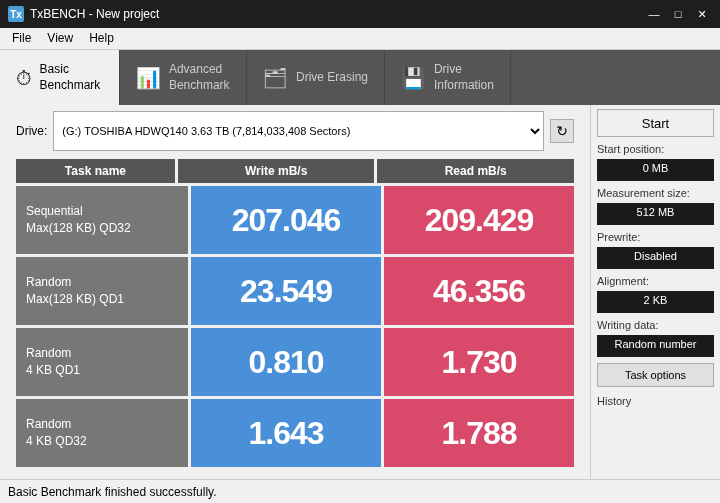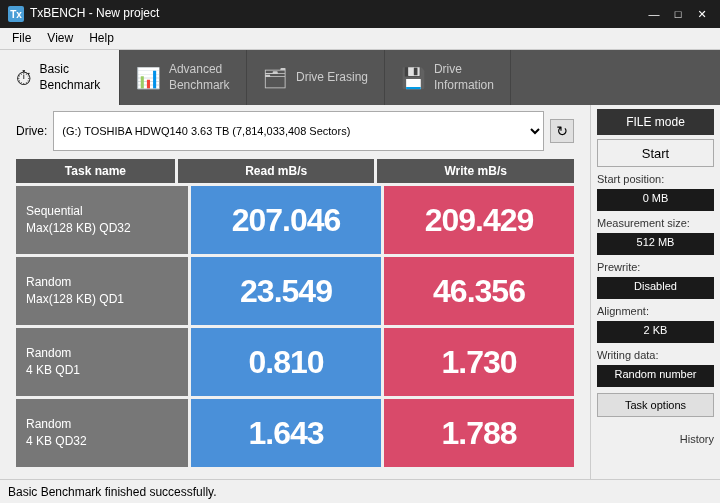--- a/index.html
+++ b/index.html
@@ -17,21 +17,21 @@
       background: #1e1e1e;
       color: #fff;
       display: flex;
       align-items: center;
       justify-content: space-between;
       padding: 4px 8px;
       height: 28px;
     }
     .title-bar-left {
       display: flex;
-      align-items: flex-start;
+      align-items: center;
       gap: 6px;
       font-size: 12px;
     }
     .title-bar-icon {
       width: 16px;
       height: 16px;
       background: #4a9ed6;
       border-radius: 2px;
       display: inline-flex;
       align-items: center;
@@ -249,22 +249,21 @@
       border: 1px solid #aaa;
       height: 24px;
       font-size: 11px;
       cursor: pointer;
       width: 100%;
       margin-top: 2px;
     }
     .history-label {
       font-size: 11px;
       color: #333;
-      margin-top: 12px;
-      text-align: right;
+      margin-top: 4px;
     }
 
     
     .status-bar {
       background: #f0f0f0;
       border-top: 1px solid #ccc;
       height: 24px;
       display: flex;
       align-items: center;
       padding: 0 8px;
@@ -321,22 +320,22 @@
       <select class="drive-select">
         <option id="drive-option">(G:) TOSHIBA HDWQ140  3.63 TB (7,814,033,408 Sectors)</option>
       </select>
       <button class="drive-refresh-btn">↻</button>
     </div>
 
     <div class="bench-table">
 
       <div class="bench-header">
         <div class="bench-header-cell name">Task name</div>
+        <div class="bench-header-cell value">Write mB/s</div>
         <div class="bench-header-cell value">Read mB/s</div>
-        <div class="bench-header-cell value">Write mB/s</div>
       </div>
 
       <div class="bench-row">
         <div class="bench-row-name">Sequential<br>Max(128 KB) QD32</div>
         <div class="bench-value read">207.046</div>
         <div class="bench-value write">209.429</div>
       </div>
       <div class="bench-row">
         <div class="bench-row-name">Random<br>Max(128 KB) QD1</div>
         <div class="bench-value read">23.549</div>
@@ -349,21 +348,20 @@
       </div>
       <div class="bench-row">
         <div class="bench-row-name">Random<br>4 KB QD32</div>
         <div class="bench-value read">1.643</div>
         <div class="bench-value write">1.788</div>
       </div>
     </div>
   </div>
 
   <div class="right-panel">
-    <button class="file-mode-btn">FILE mode</button>
     <button class="start-btn">Start</button>
 
     <span class="side-label">Start position:</span>
     <div class="side-value">0 MB</div>
 
     <span class="side-label">Measurement size:</span>
     <div class="side-value">512 MB</div>
 
     <span class="side-label">Prewrite:</span>
     <div class="side-value">Disabled</div>

